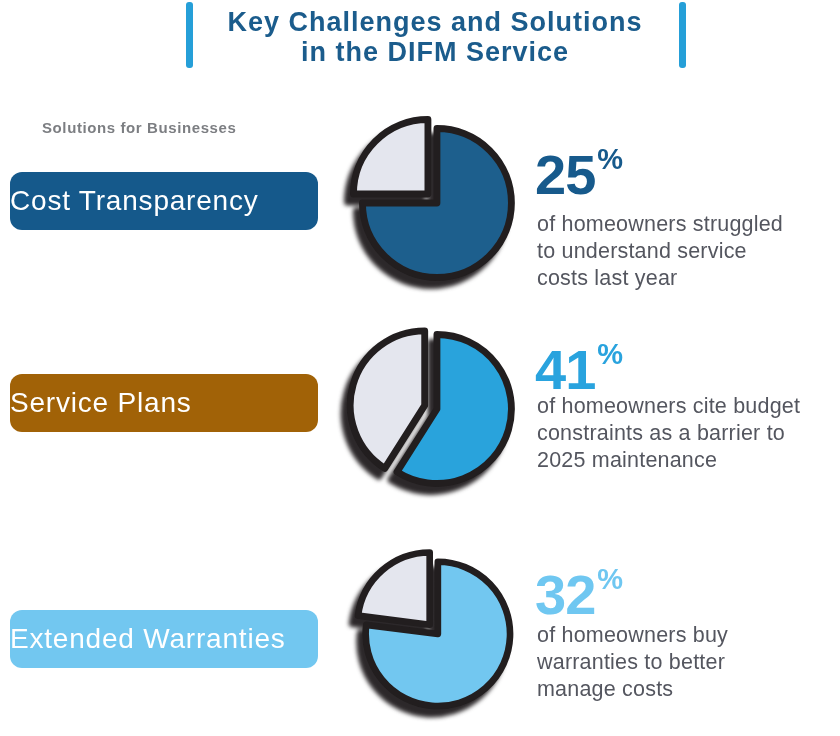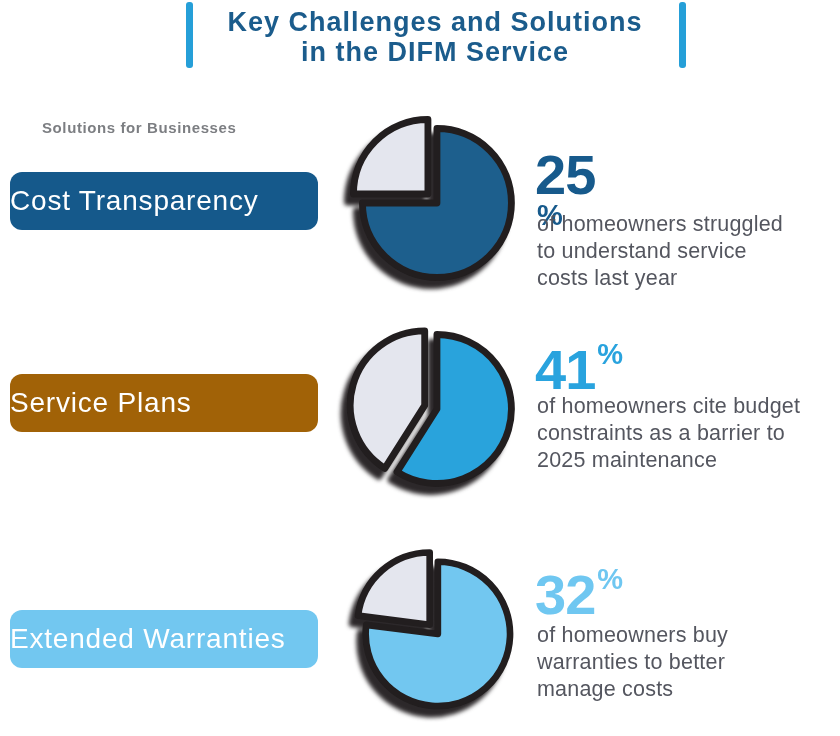--- a/index.html
+++ b/index.html
@@ -58,21 +58,21 @@
 
   <div class="subtitle" style="color: rgb(124, 126, 130);">Solutions for Businesses</div>
 
   <div class="pill p1" style="background: rgb(21, 89, 139);">
     <span>Cost Transparency</span>
   </div>
   <svg class="pie c1" viewBox="0 0 200 200">
       <path d="M 103 101 L 103.00 25.00 A 76 76 0 1 1 27.00 101.00 Z" fill="#1d5f8d" stroke="#221e1f" stroke-width="7" stroke-linejoin="round"></path>
       <path d="M 93.81 91.81 L 17.81 91.81 A 76 76 0 0 1 93.81 15.81 Z" fill="#e4e6ee" stroke="#221e1f" stroke-width="7" stroke-linejoin="round"></path>
     </svg>
-  <div class="pct s1" style="color: rgb(23, 90, 140); flex-direction: column;">
+  <div class="pct s1" style="color: rgb(23, 90, 140);">
     <span class="pct-num">25</span>
     <span class="pct-sym">%</span>
   </div>
   <div class="desc d1" style="color: rgb(84, 86, 95);">of homeowners struggled
 to understand service
 costs last year</div>
 
   <div class="pill p2" style="background: #a16207;">
     <span>Service Plans</span>
   </div>

